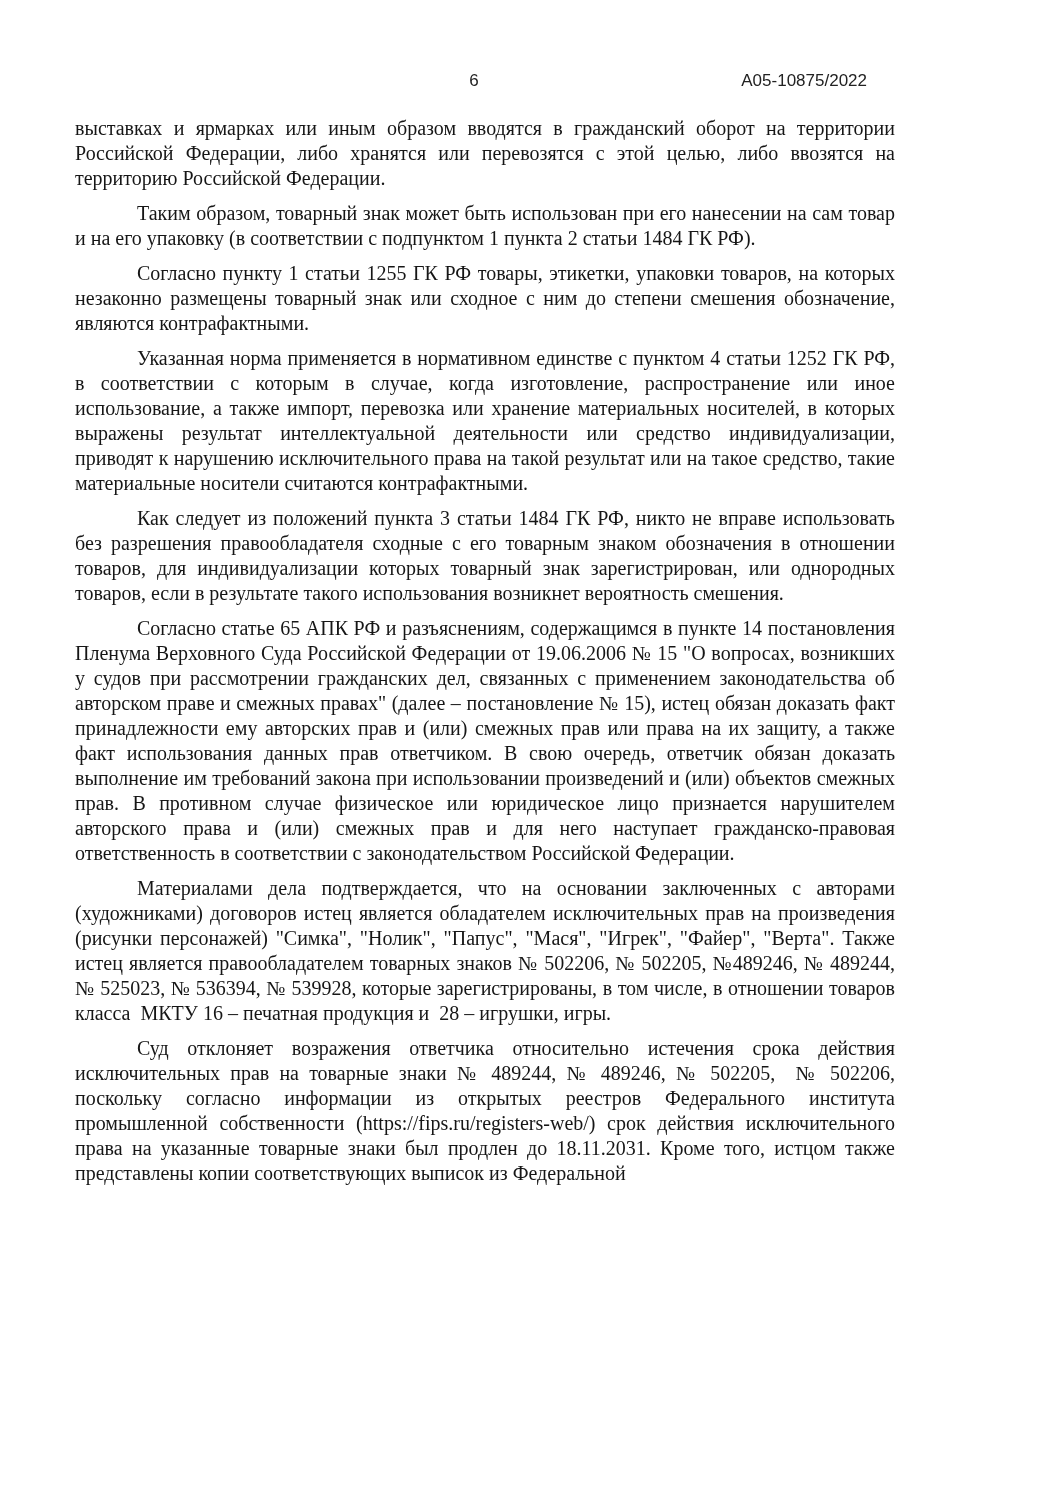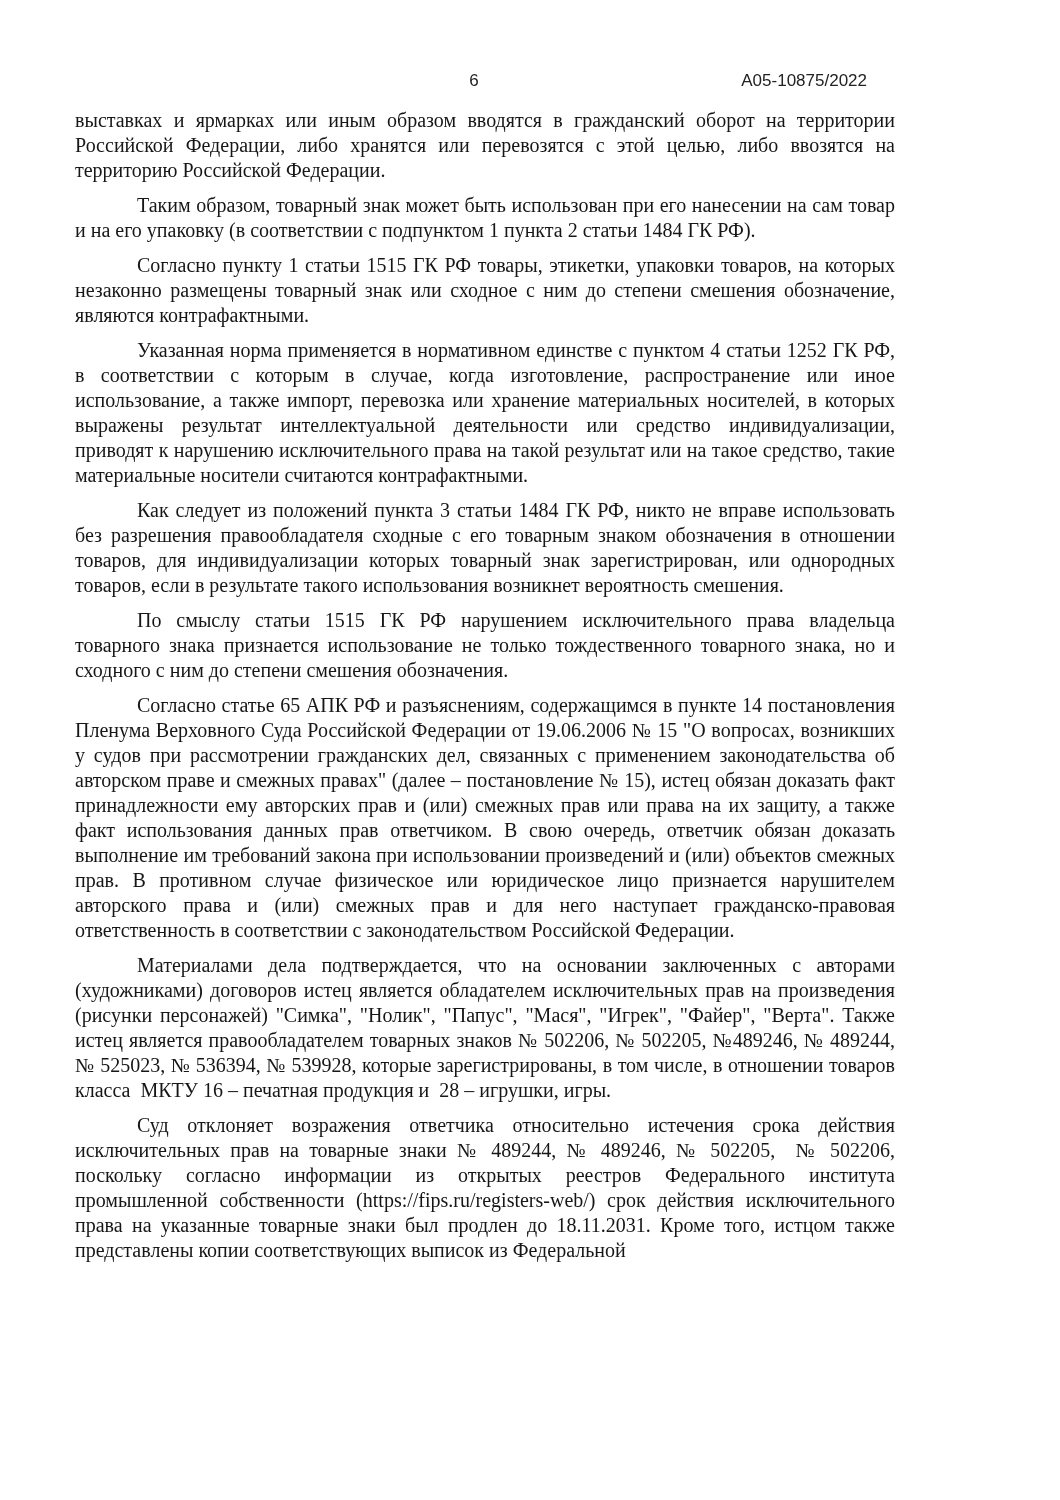--- a/index.html
+++ b/index.html
@@ -40,41 +40,40 @@
   .body-text {
     position: absolute;
     left: 75px;
     top: 108px;
     width: 820px;
     font-size: 20px;
     line-height: 25px;
     text-align: justify;
   }
   .body-text p {
-    margin: 0 0 10px 0;
+    margin: 8px 0 10px 0;
     padding: 0;
   }
   .body-text p.indent {
     text-indent: 62px;
     font-family: Liberation Serif, serif;
   }
 </style>
 </head>
 <body>
 
 <div class="page">
   <header class="header">
     <span class="page-number">6</span>
     <span class="case-number">А05-10875/2022</span>
   </header>
 
   <main class="body-text">
       <p class="">выставках и ярмарках или иным образом вводятся в гражданский оборот на территории Российской Федерации, либо хранятся или перевозятся с этой целью, либо ввозятся на территорию Российской Федерации.</p>
       <p class="indent">Таким образом, товарный знак может быть использован при его нанесении на сам товар и на его упаковку (в соответствии с подпунктом 1 пункта 2 статьи 1484 ГК РФ).</p>
-      <p class="indent">Согласно пункту 1 статьи 1515 ГК РФ товары, этикетки, упаковки товаров, на которых незаконно размещены товарный знак или сходное с ним до степени смешения обозначение, являются контрафактными.</p>
+      <p class="indent">Согласно пункту 1 статьи 1255 ГК РФ товары, этикетки, упаковки товаров, на которых незаконно размещены товарный знак или сходное с ним до степени смешения обозначение, являются контрафактными.</p>
       <p class="indent">Указанная норма применяется в нормативном единстве с пунктом 4 статьи 1252 ГК РФ, в соответствии с которым в случае, когда изготовление, распространение или иное использование, а также импорт, перевозка или хранение материальных носителей, в которых выражены результат интеллектуальной деятельности или средство индивидуализации, приводят к нарушению исключительного права на такой результат или на такое средство, такие материальные носители считаются контрафактными.</p>
       <p class="indent">Как следует из положений пункта 3 статьи 1484 ГК РФ, никто не вправе использовать без разрешения правообладателя сходные с его товарным знаком обозначения в отношении товаров, для индивидуализации которых товарный знак зарегистрирован, или однородных товаров, если в результате такого использования возникнет вероятность смешения.</p>
-      <p class="indent">По смыслу статьи 1515 ГК РФ нарушением исключительного права владельца товарного знака признается использование не только тождественного товарного знака, но и сходного с ним до степени смешения обозначения.</p>
       <p class="indent">Согласно статье 65 АПК РФ и разъяснениям, содержащимся в пункте 14 постановления Пленума Верховного Суда Российской Федерации от 19.06.2006 № 15 "О вопросах, возникших у судов при рассмотрении гражданских дел, связанных с применением законодательства об авторском праве и смежных правах" (далее – постановление № 15), истец обязан доказать факт принадлежности ему авторских прав и (или) смежных прав или права на их защиту, а также факт использования данных прав ответчиком. В свою очередь, ответчик обязан доказать выполнение им требований закона при использовании произведений и (или) объектов смежных прав. В противном случае физическое или юридическое лицо признается нарушителем авторского права и (или) смежных прав и для него наступает гражданско-правовая ответственность в соответствии с законодательством Российской Федерации.</p>
       <p class="indent">Материалами дела подтверждается, что на основании заключенных с авторами (художниками) договоров истец является обладателем исключительных прав на произведения (рисунки персонажей) "Симка", "Нолик", "Папус", "Мася", "Игрек", "Файер", "Верта". Также истец является правообладателем товарных знаков № 502206, № 502205, №489246, № 489244, № 525023, № 536394, № 539928, которые зарегистрированы, в том числе, в отношении товаров класса&nbsp; МКТУ 16 – печатная продукция и&nbsp; 28 – игрушки, игры.</p>
       <p class="indent">Суд отклоняет возражения ответчика относительно истечения срока действия исключительных прав на товарные знаки № 489244, № 489246, № 502205,&nbsp; № 502206, поскольку согласно информации из открытых реестров Федерального института промышленной собственности (https://fips.ru/registers-web/) срок действия исключительного права на указанные товарные знаки был продлен до 18.11.2031. Кроме того, истцом также представлены копии соответствующих выписок из Федеральной</p>
     </main>
 </div>
 
 </body></html>

